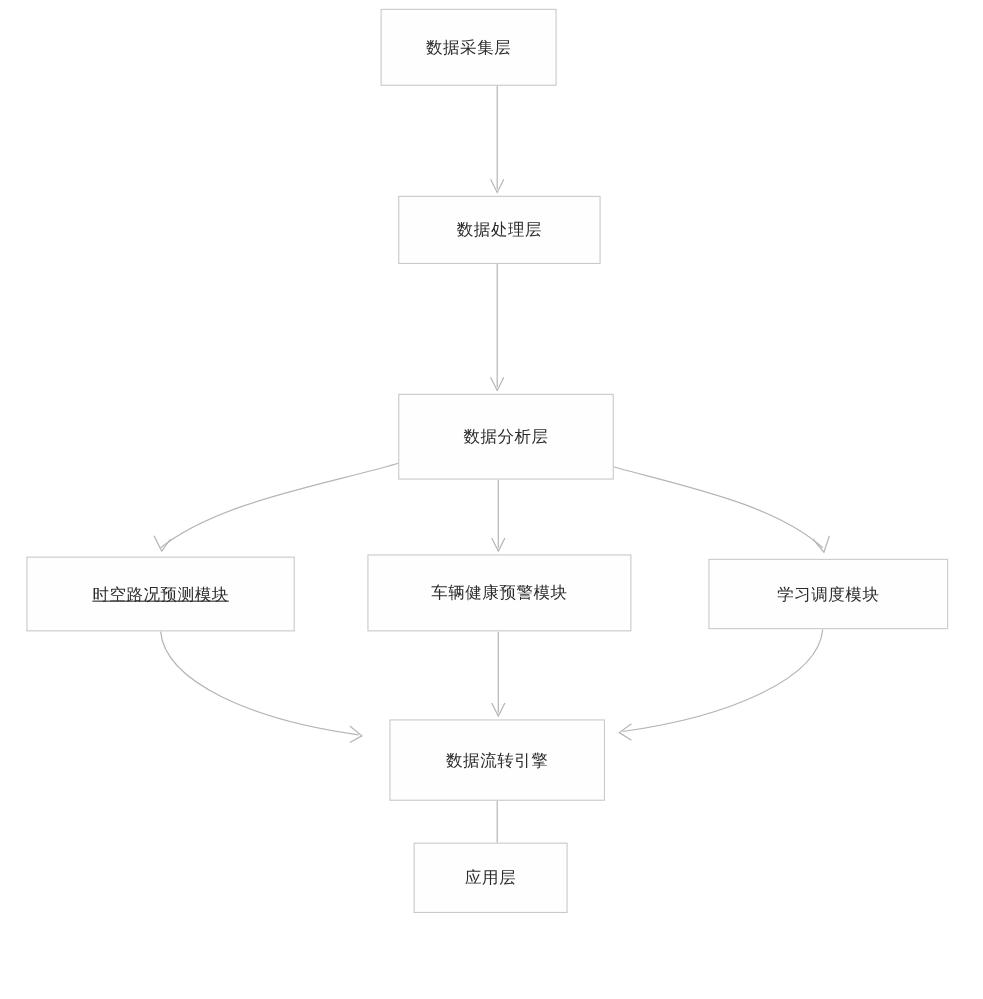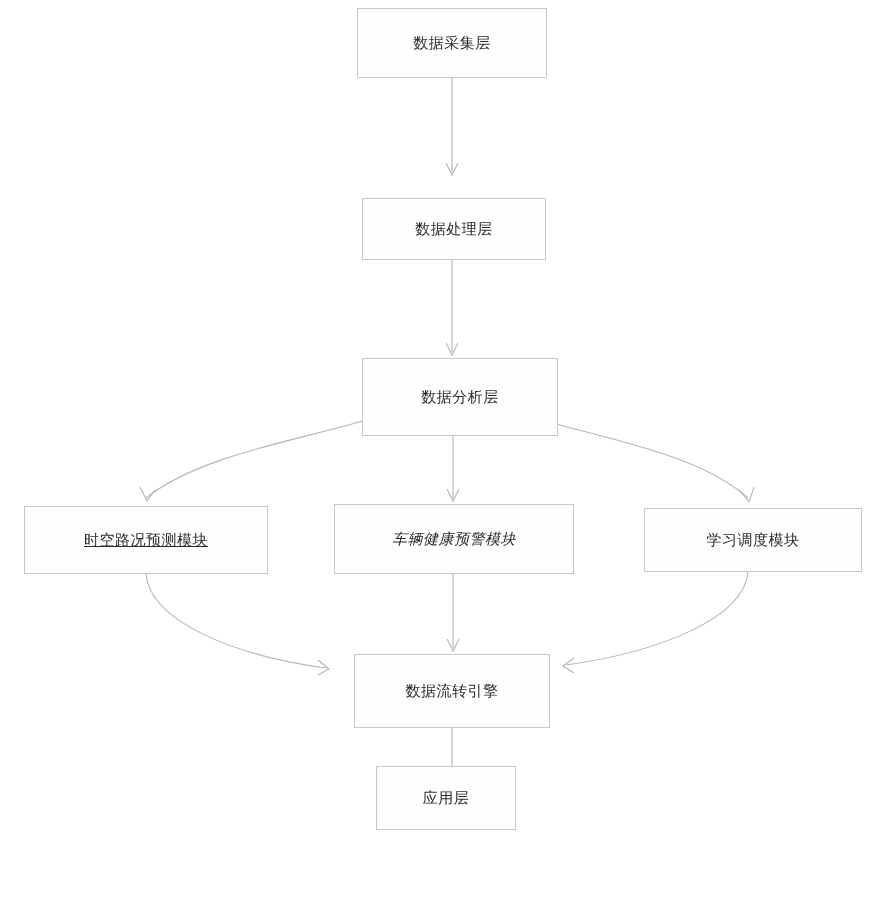--- a/index.html
+++ b/index.html
@@ -86,37 +86,37 @@
     <line x1="453" y1="574" x2="453" y2="648"></line>
     <path class="arrowhead" d="M447,639 L453,651 L459,639"></path>
 
     <path d="M748,572 C744,618 660,652 566,665"></path>
     <path class="arrowhead" d="M574,658 L563,666 L574,673"></path>
 
     <line x1="452" y1="728" x2="452" y2="794"></line>
     <path class="arrowhead" d="M446,785 L452,797 L458,785"></path>
   </svg>
 
-  <div class="node" style="left:357px; top:8px; width:190px; height:70px;">
+  <div class="node" style="left:346px; top:8px; width:160px; height:70px;">
     <span class="label">数据采集层</span>
   </div>
 
-  <div class="node" style="left:362px; top:178px; width:184px; height:62px;margin-top:20px;">
+  <div class="node" style="left:362px; top:178px; width:184px; height:62px;">
     <span class="label">数据处理层</span>
   </div>
 
   <div class="node" style="left:362px; top:358px; width:196px; height:78px;">
     <span class="label">数据分析层</span>
   </div>
 
   <div class="node" style="left:24px; top:506px; width:244px; height:68px;text-decoration:underline;">
     <span class="label">时空路况预测模块</span>
   </div>
 
-  <div class="node" style="left:334px; top:504px; width:240px; height:70px;font-style:italic;">
+  <div class="node" style="left:334px; top:504px; width:240px; height:70px;">
     <span class="label">车辆健康预警模块</span>
   </div>
 
   <div class="node" style="left:644px; top:508px; width:218px; height:64px;align-items:center;">
     <span class="label">学习调度模块</span>
   </div>
 
   <div class="node" style="left:354px; top:654px; width:196px; height:74px;">
     <span class="label">数据流转引擎</span>
   </div>

